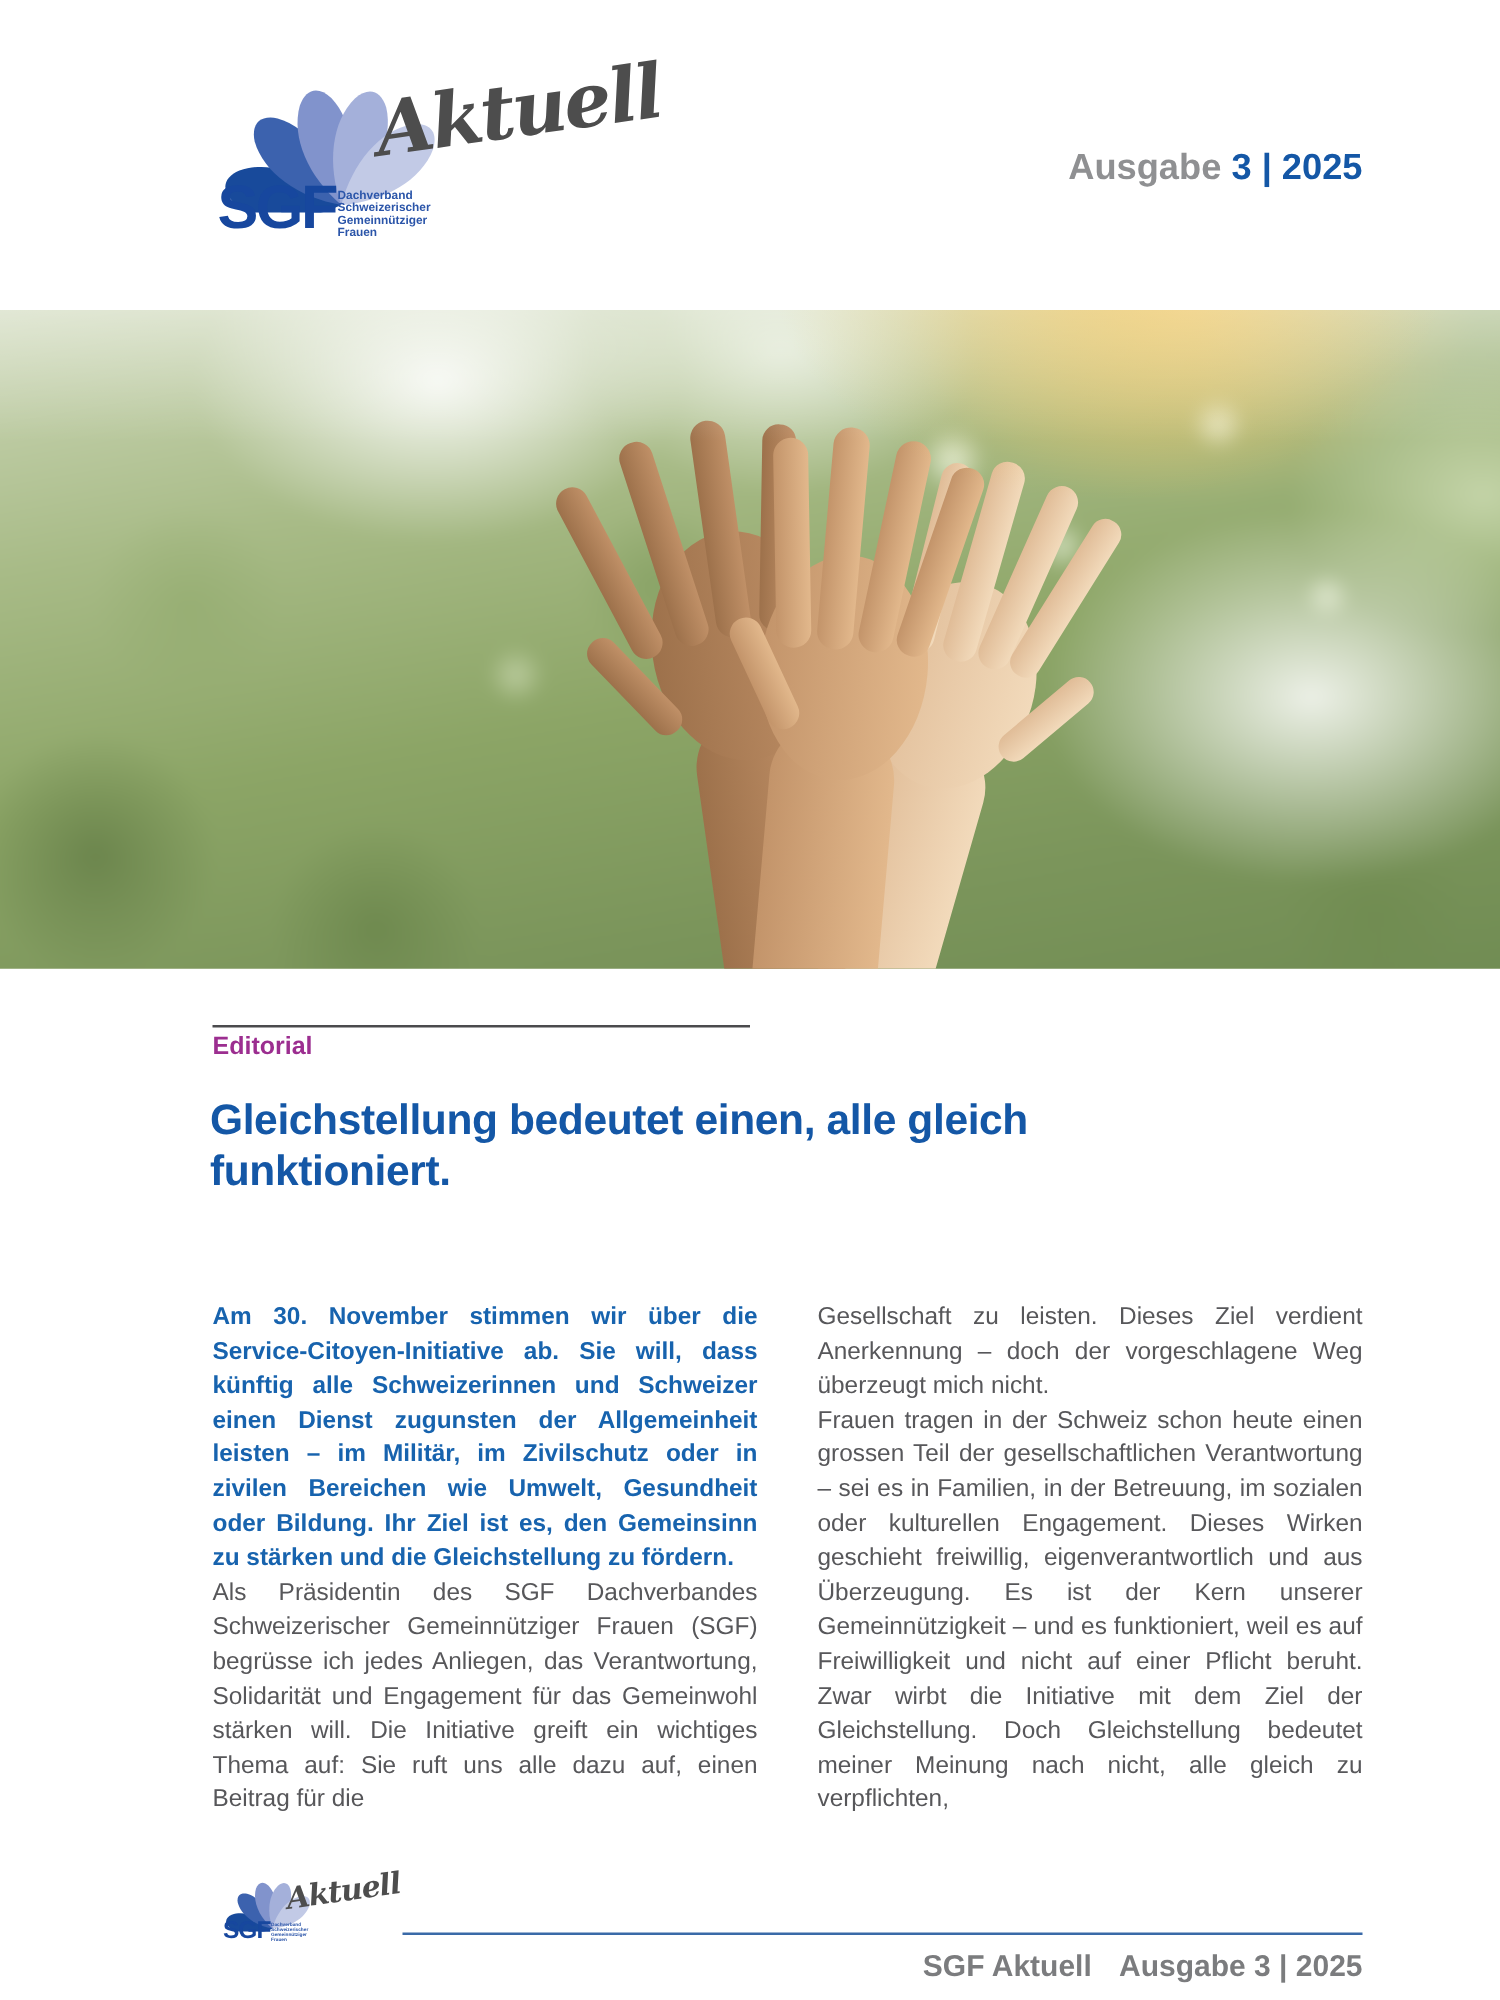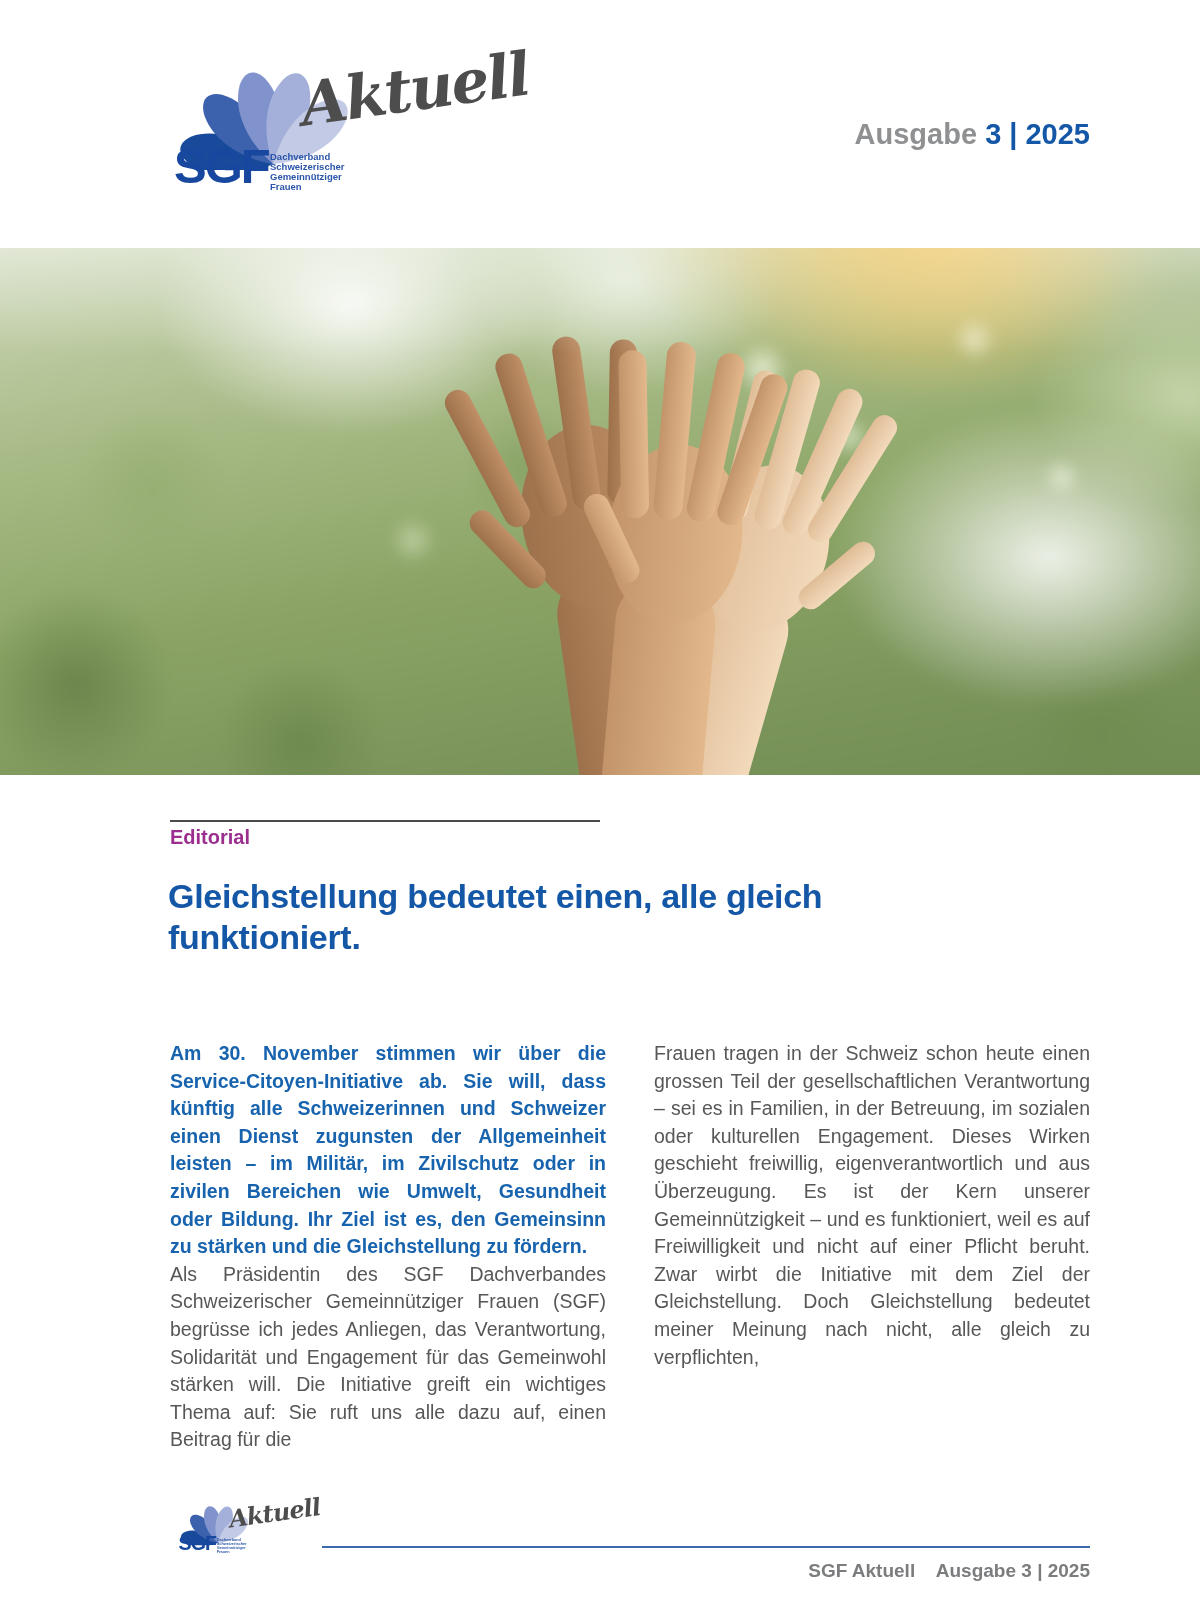--- a/index.html
+++ b/index.html
@@ -62,21 +62,21 @@
            grid-template-columns:1fr 1fr;column-gap:56px;font-size:19.5px;line-height:27.6px;
            text-align:justify;hyphens:auto;gap:48px;-webkit-hyphens:auto;}
   .columns p{margin:0;}
   .columns p + p{}
   .lead{color:var(--lead_blue);font-weight:bold;}
   .gray{color:var(--body_gray);}
 
   
   .rule-footer{position:absolute;left:322px;top:1546px;width:768px;height:2px;
                background:var(--footer_line_blue);}
-  .credit{position:absolute;top:1560px;right:110px;font-size:19px;font-weight:bold;
+  .credit{position:absolute;top:1560px;right:110px;font-size:24px;font-weight:bold;
           color:#7b7c7e;}
   .credit .name{margin-right:16px;}
 </style>
 </head>
 <body>
 
 <div class="page">
 
   <div class="lockup header-lockup">
     <svg class="fan" width="210" height="118" viewBox="0 0 210 118">
@@ -164,20 +164,21 @@
     <div>Gleichstellung bedeutet einen, alle gleich</div>
     <div>funktioniert.</div>
   </div>
 
   <div class="columns">
     <div class="col">
       <p class="lead">Am 30. November stimmen wir über die Service-Citoyen-Initiative ab. Sie will, dass künftig alle Schweizerinnen und Schweizer einen Dienst zugunsten der Allgemeinheit leisten – im Militär, im Zivilschutz oder in zivilen Bereichen wie Umwelt, Gesundheit oder Bildung. Ihr Ziel ist es, den Gemeinsinn zu stärken und die Gleichstellung zu fördern.</p>
       <p class="gray">Als Präsidentin des SGF Dachverbandes Schweizerischer Gemeinnütziger Frauen (SGF) begrüsse ich jedes Anliegen, das Verantwortung, Solidarität und Engagement für das Gemeinwohl stärken will. Die Initiative greift ein wichtiges Thema auf: Sie ruft uns alle dazu auf, einen Beitrag für die</p>
     </div>
     <div class="col">
+      <p class="gray">Gesellschaft zu leisten. Dieses Ziel verdient Anerkennung – doch der vorgeschlagene Weg überzeugt mich nicht.</p>
       <p class="gray">Frauen tragen in der Schweiz schon heute einen grossen Teil der gesellschaftlichen Verantwortung – sei es in Familien, in der Betreuung, im sozialen oder kulturellen Engagement. Dieses Wirken geschieht freiwillig, eigenverantwortlich und aus Überzeugung. Es ist der Kern unserer Gemeinnützigkeit – und es funktioniert, weil es auf Freiwilligkeit und nicht auf einer Pflicht beruht. Zwar wirbt die Initiative mit dem Ziel der Gleichstellung. Doch Gleichstellung bedeutet meiner Meinung nach nicht, alle gleich zu verpflichten,</p>
     </div>
   </div>
 
   <div class="lockup footer-lockup">
     <svg class="fan" width="210" height="118" viewBox="0 0 210 118">
       <g>
         <path d="M0,0 C-20,-28 -26,-62 -13,-85 C-5,-97 5,-97 13,-85 C26,-62 20,-28 0,0 Z" transform="translate(105,112) rotate(-80)" fill="#184a9b"></path>
         <path d="M0,0 C-20,-28 -26,-62 -13,-85 C-5,-97 5,-97 13,-85 C26,-62 20,-28 0,0 Z" transform="translate(105,112) rotate(-45)" fill="#3c62ae"></path>
         <path d="M0,0 C-20,-28 -26,-62 -13,-85 C-5,-97 5,-97 13,-85 C26,-62 20,-28 0,0 Z" transform="translate(105,112) rotate(-14)" fill="#8193cc"></path>

